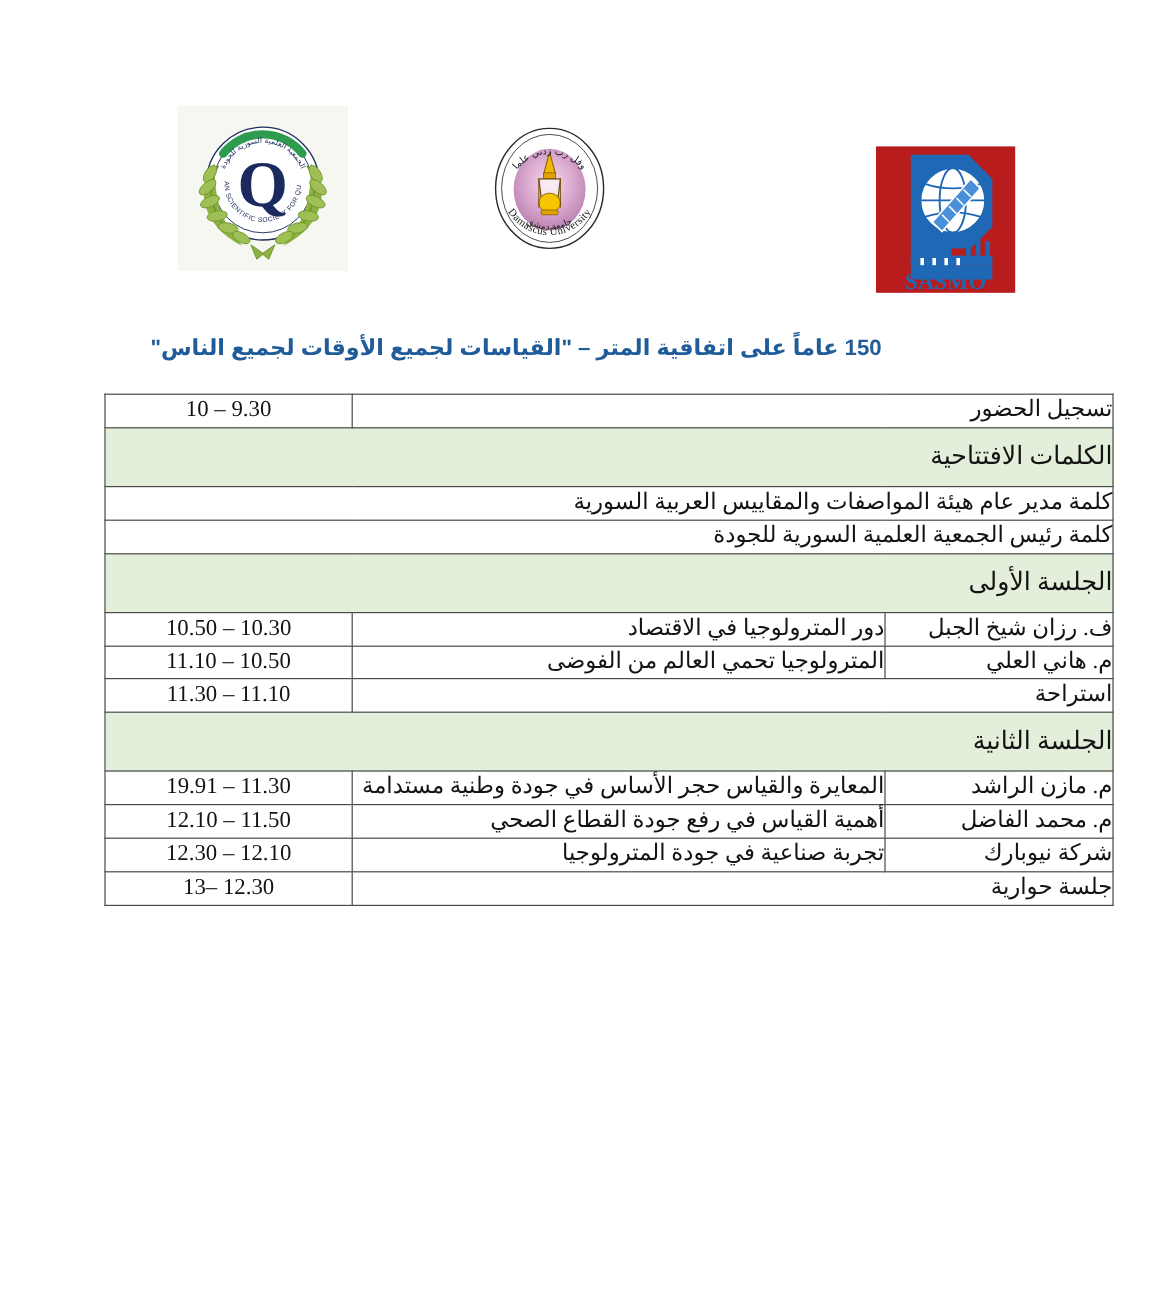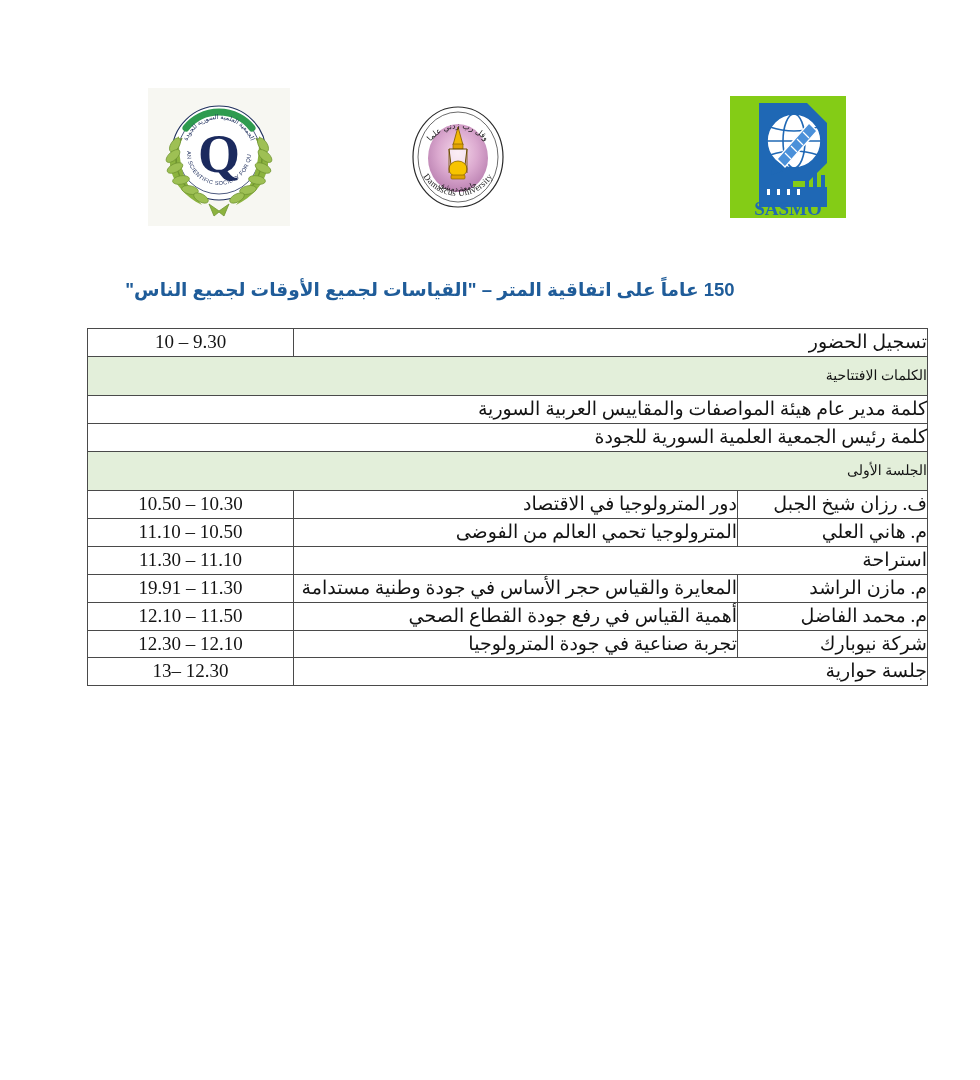--- a/index.html
+++ b/index.html
@@ -45,24 +45,24 @@
     left: 396px;
     top: 100px;
     width: 124px;
     height: 122px;
     background: #ffffff;
   }
 
   
   #logo-sasmo {
     left: 730px;
-    top: 96px;
+    top: 122px;
     width: 116px;
     height: 122px;
-    background: #84cc16;
+    background: #b91c1c;
   }
 
   
   .doc-title {
     position: absolute;
     top: 279px;
     left: 0;
     width: 860px;
     text-align: center;
     color: #1f5c99;
@@ -110,21 +110,21 @@
   }
   td.time {
     font-size: 21px;
     padding: 6px 14px;
     font-family: "Liberation Serif", "DejaVu Serif", serif;
     direction: ltr;
     text-align: center;
   }
   tr.section td {
     background: #e3efda;
-    font-size: 14px;
+    font-size: 21px;
     padding: 9px 0;
     margin-top: 44px;
   }
 
   
   .lg { display:block; }
 </style>
 </head>
 <body>
 
@@ -293,20 +293,23 @@
         </tr>
         <tr class="item">
           <td class="speaker">م. هاني العلي</td>
           <td class="topic">المترولوجيا تحمي العالم من الفوضى</td>
           <td class="time">11.10 – 10.50</td>
         </tr>
         <tr class="item">
           <td colspan="2" class="topic">استراحة</td>
           <td class="time">11.30 – 11.10</td>
         </tr>
+        <tr class="section">
+          <td colspan="3">الجلسة الثانية</td>
+        </tr>
         <tr class="item">
           <td class="speaker">م. مازن الراشد</td>
           <td class="topic">المعايرة والقياس حجر الأساس في جودة وطنية مستدامة</td>
           <td class="time">19.91 – 11.30</td>
         </tr>
         <tr class="item">
           <td class="speaker">م. محمد الفاضل</td>
           <td class="topic">أهمية القياس في رفع جودة القطاع الصحي</td>
           <td class="time">12.10 – 11.50</td>
         </tr>

